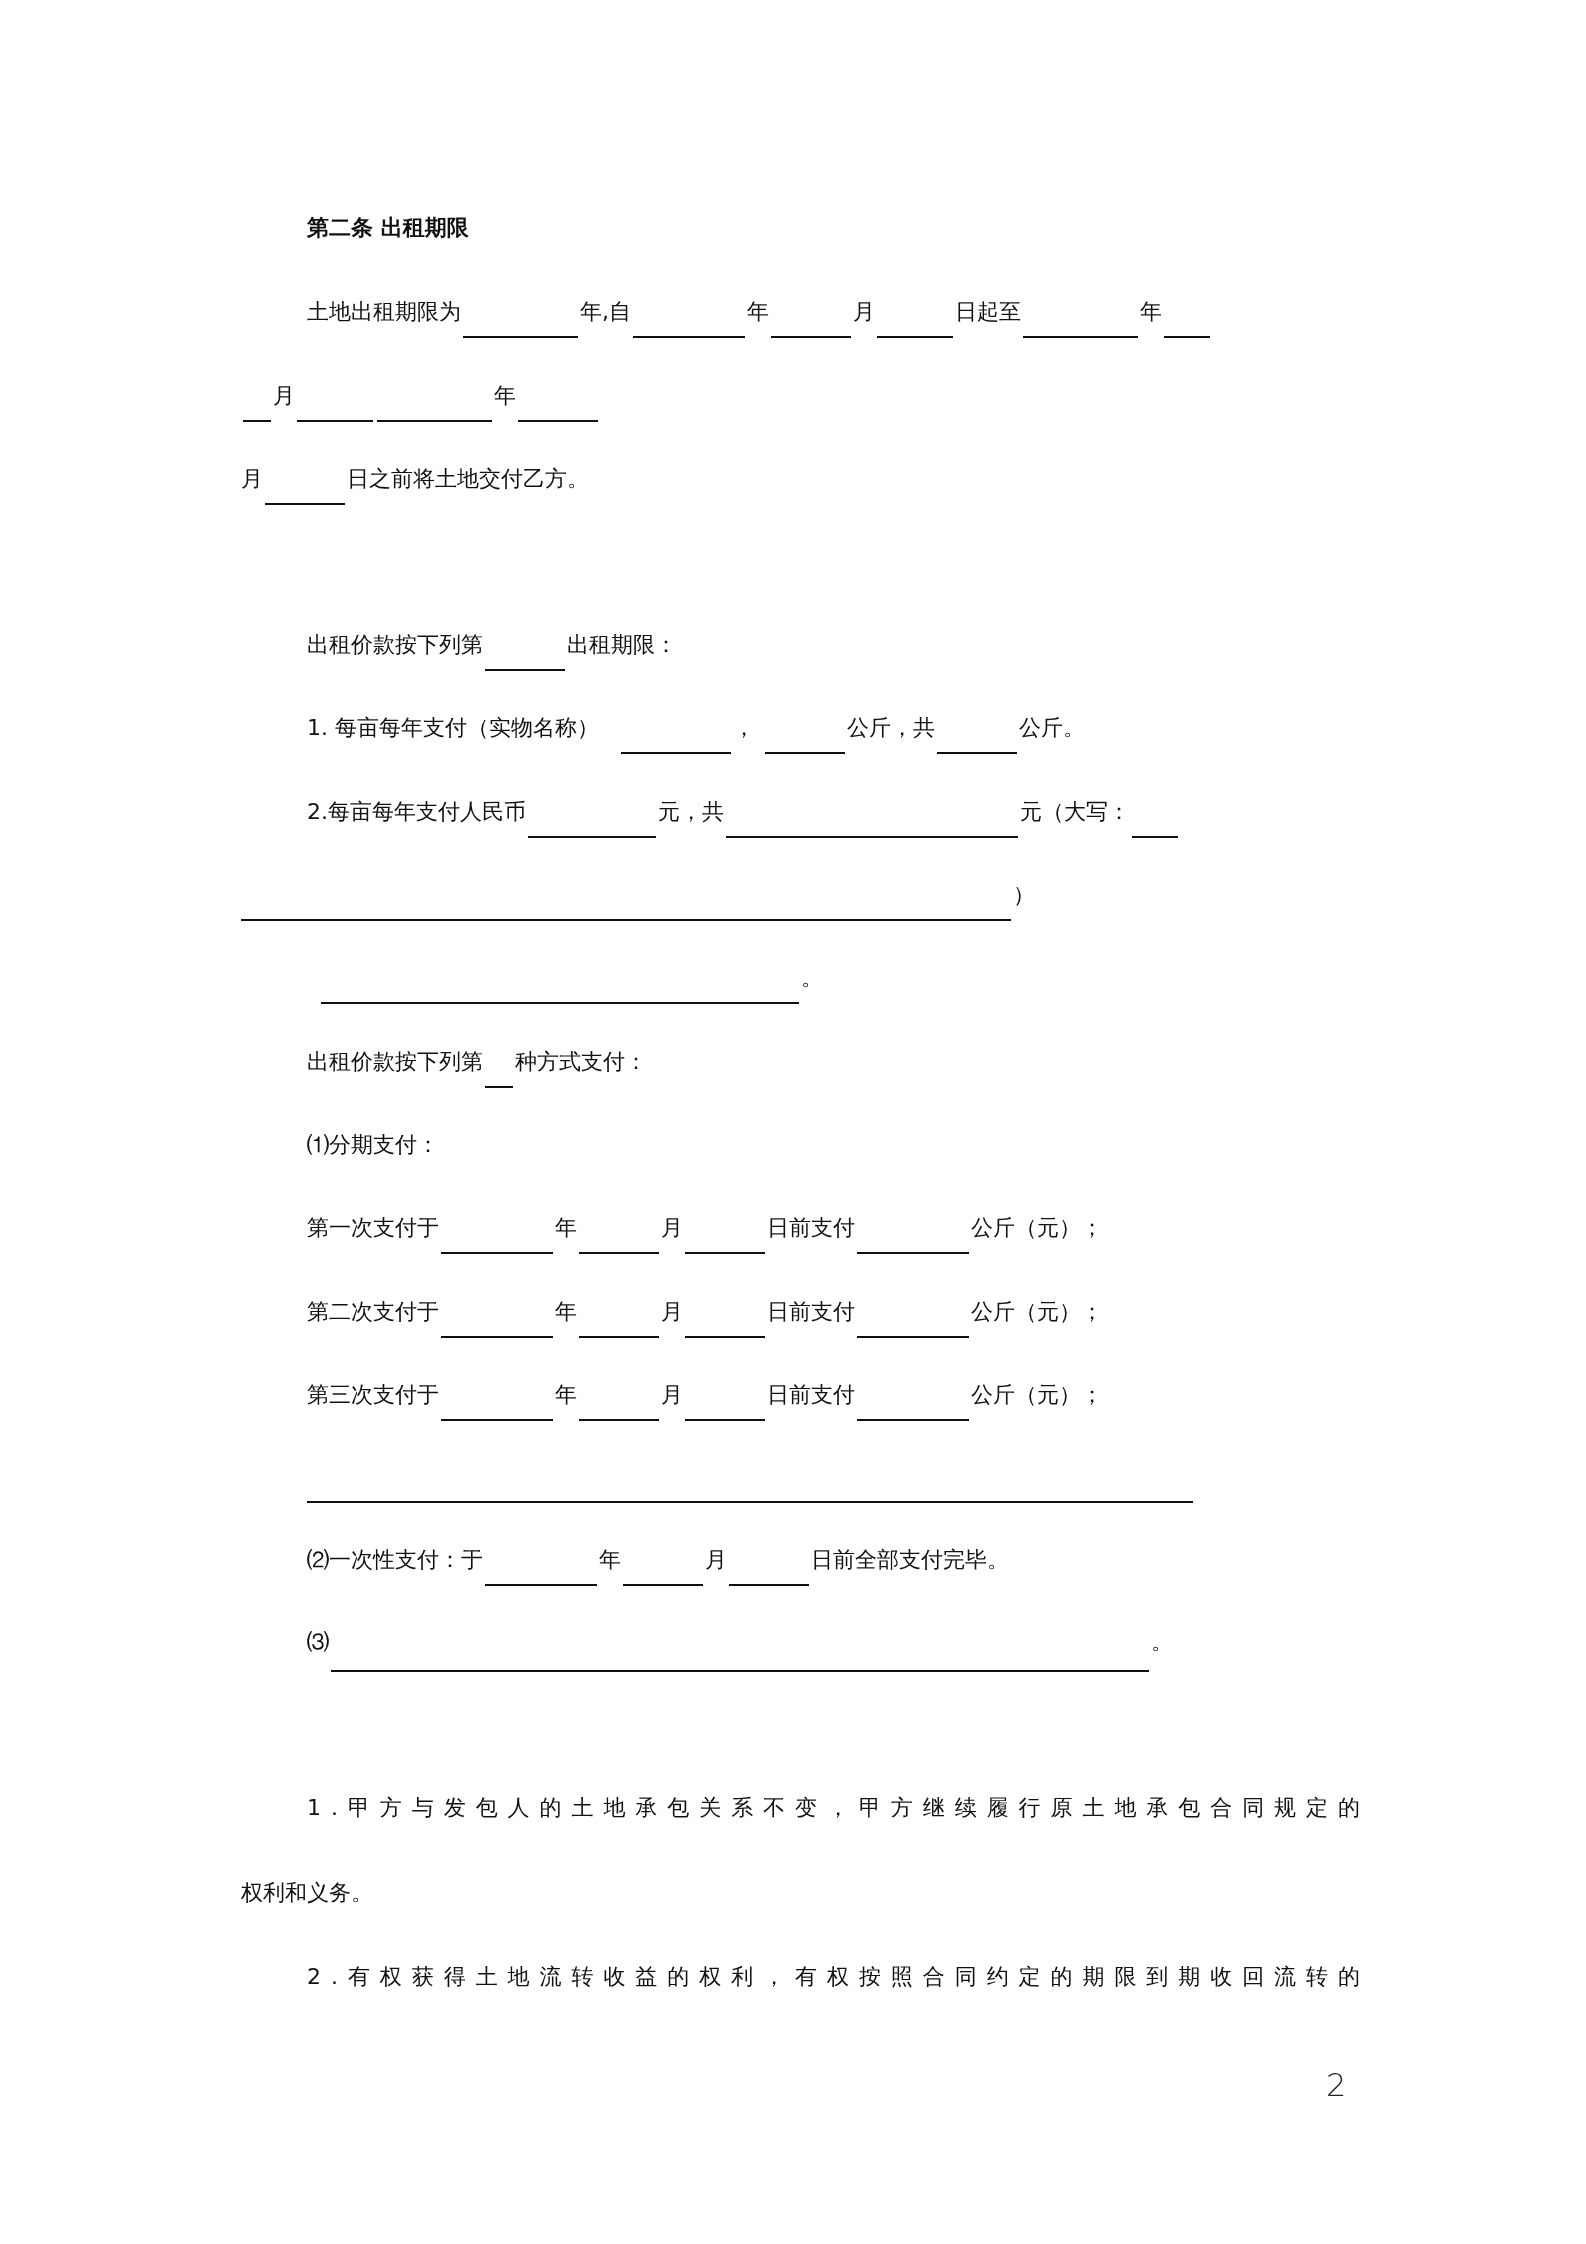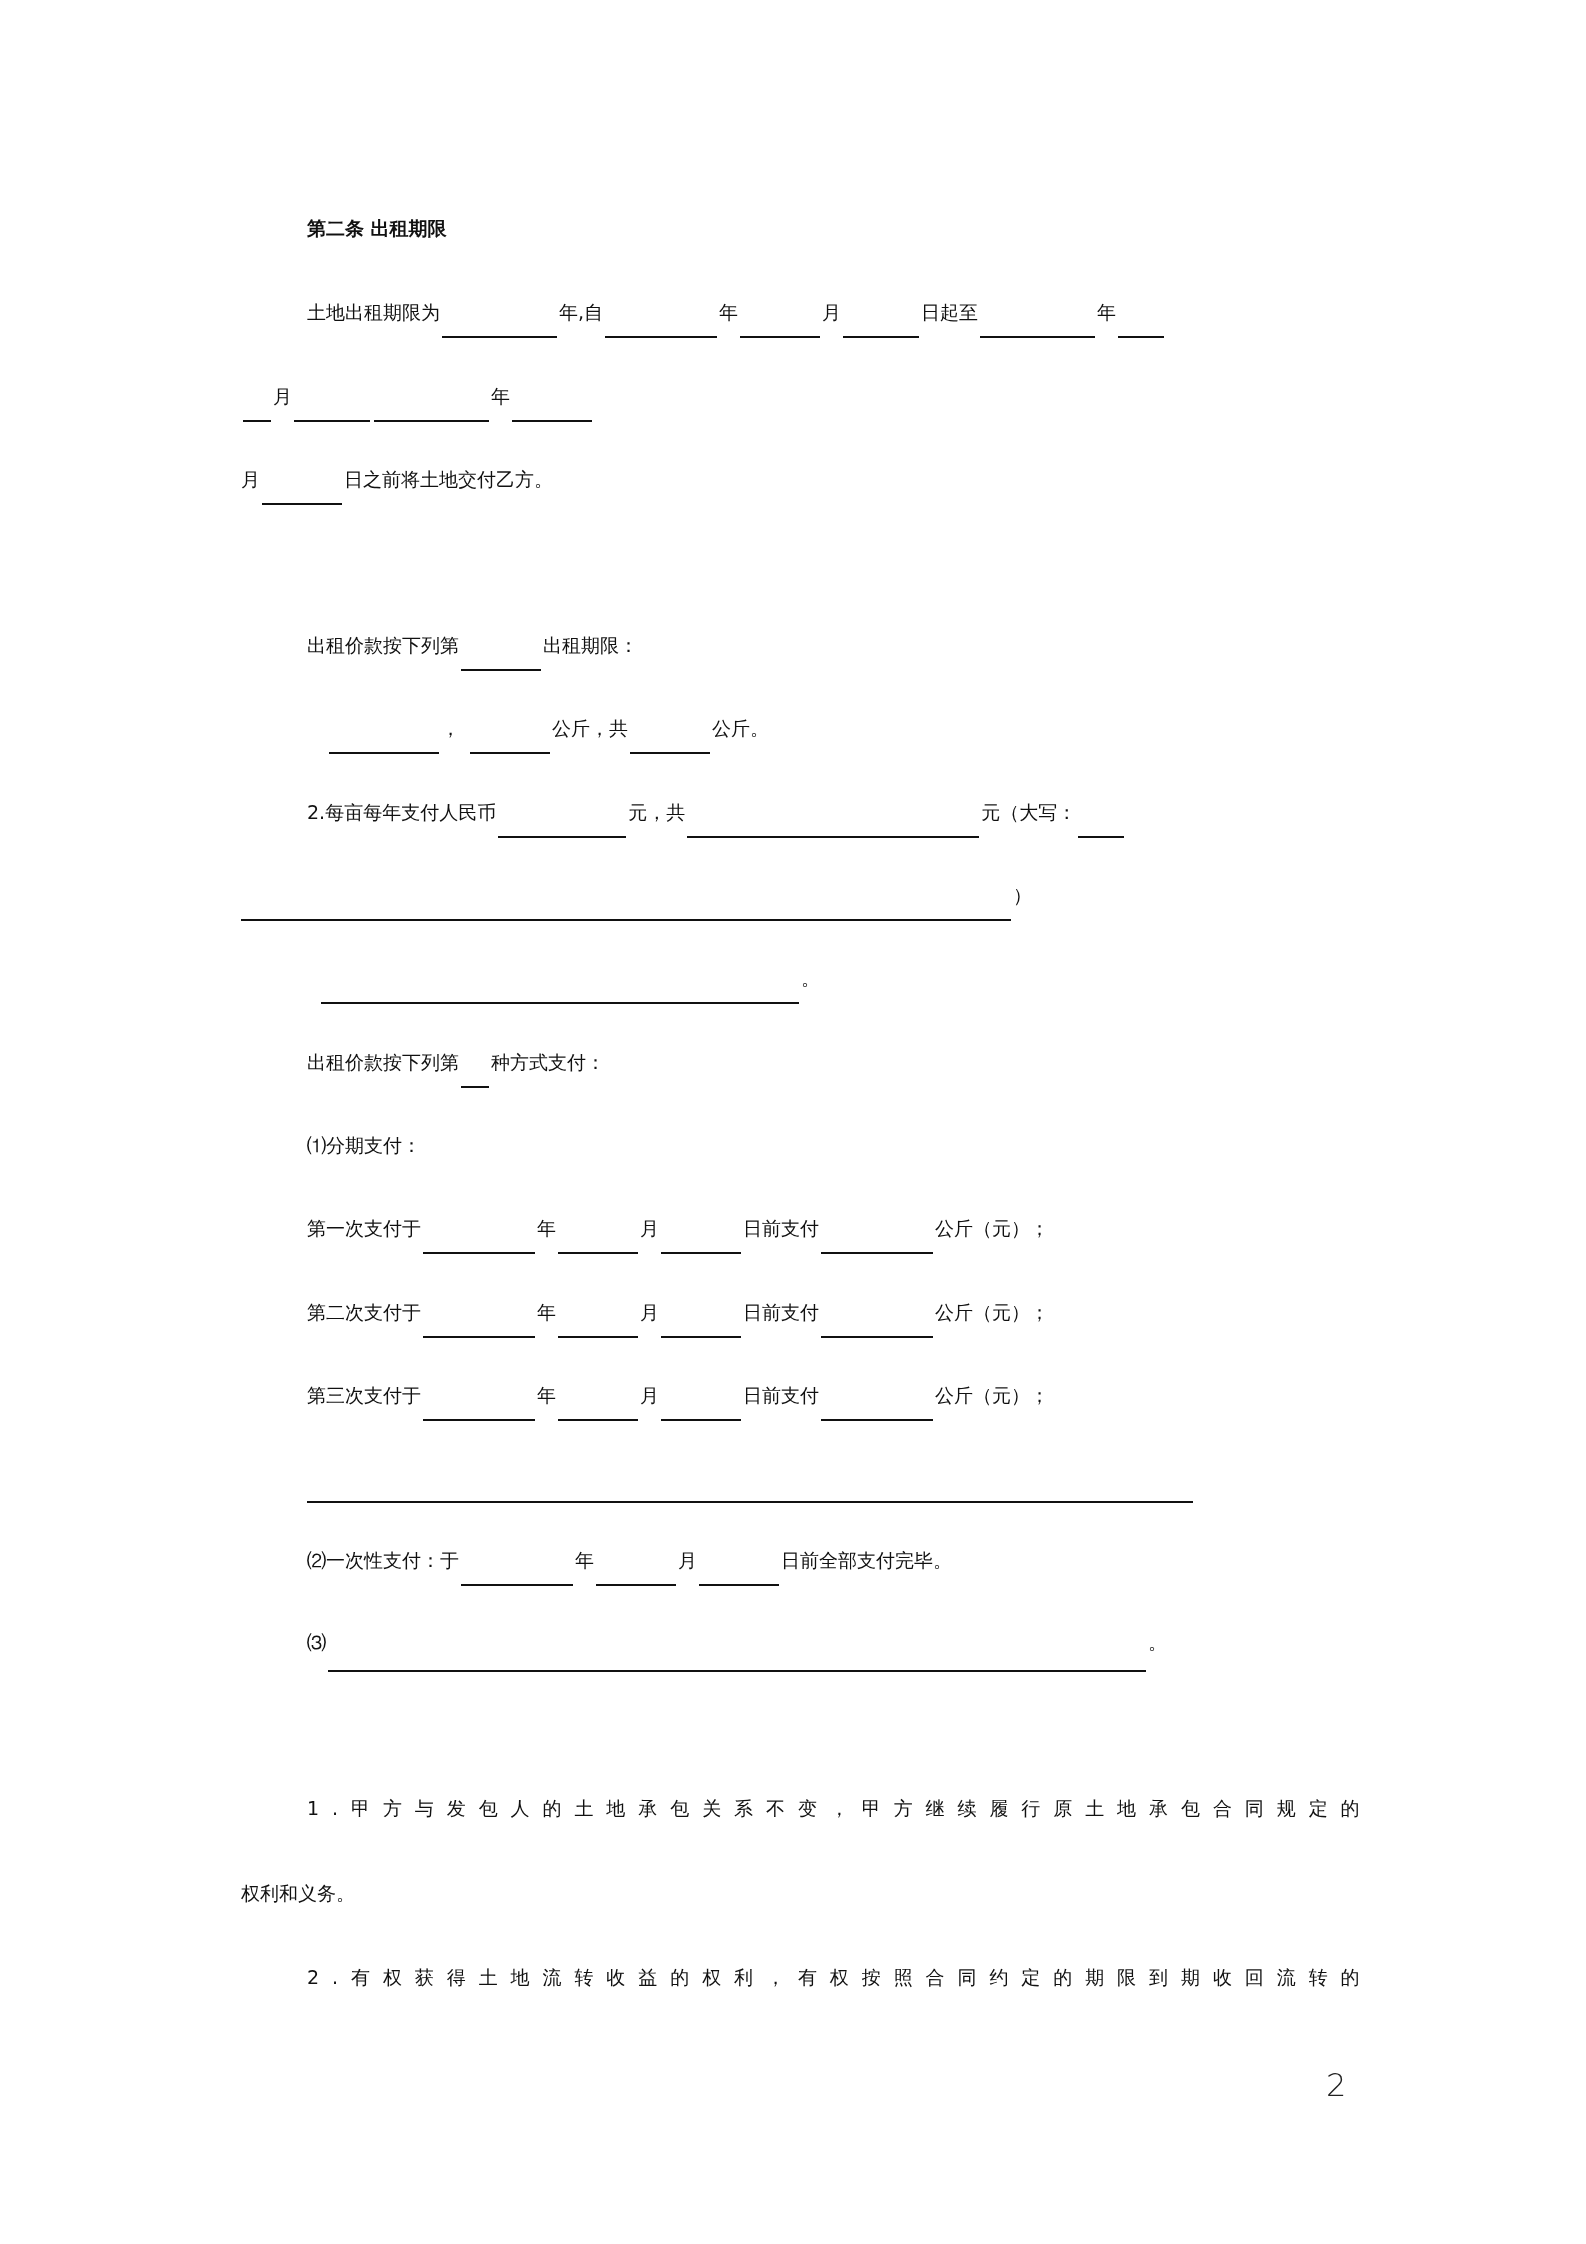--- a/index.html
+++ b/index.html
@@ -1,19 +1,19 @@
 <!DOCTYPE html>
 <html><head>
 <meta charset="utf-8">
 <style>
   html, body { margin: 0; padding: 0; background: #ffffff; }
   body { width: 1586px; height: 2244px; position: relative; overflow: hidden;
          font-family: "DejaVu Sans", "Liberation Sans", sans-serif; color: #111111; }
   .page { position: absolute; left: 0; top: 0; width: 1586px; height: 2244px; background: #ffffff; }
-  .line { position: absolute; height: 44px; line-height: 44px; font-size: 19px; white-space: nowrap;
+  .line { position: absolute; height: 44px; line-height: 44px; font-size: 22px; white-space: nowrap;
           display: flex; }
   .ind { left: 307px; }
   .flush { left: 241px; }
   .heading { font-weight: bold; }
   .justify { width: 1053px; justify-content: space-between; }
   .blank { display: inline-block; height: 44px; border-bottom: 2px solid #111; box-sizing: border-box;
            margin: 0 2px; position: relative; top: 4px; }
   .t { display: inline-block; }
   .b30 { width: 28px; } .b46 { width: 46px; } .b75 { width: 76px; } .b80 { width: 80px; }
   .b112 { width: 112px; } .b115 { width: 115px; } .b130 { width: 128px; }
@@ -63,20 +63,21 @@
   </div>
 
 
   <div class="line ind" style="top:623px">
     <span class="t">出租价款按下列第</span>
     <span class="blank b80"></span>
     <span class="t">出租期限：</span>
   </div>
 
   <div class="line ind" style="top:706px">
+    <span class="t">1. 每亩每年支付（实物名称）</span>
     <span class="blank b112" style="margin-left:22px;width:110px"></span>
     <span class="t">，</span>
     <span class="blank b80" style="margin-left:10px"></span>
     <span class="t">公斤，共</span>
     <span class="blank b80"></span>
     <span class="t">公斤。</span>
   </div>
 
   <div class="line ind" style="top:790px">
     <span class="t">2.每亩每年支付人民币</span>

